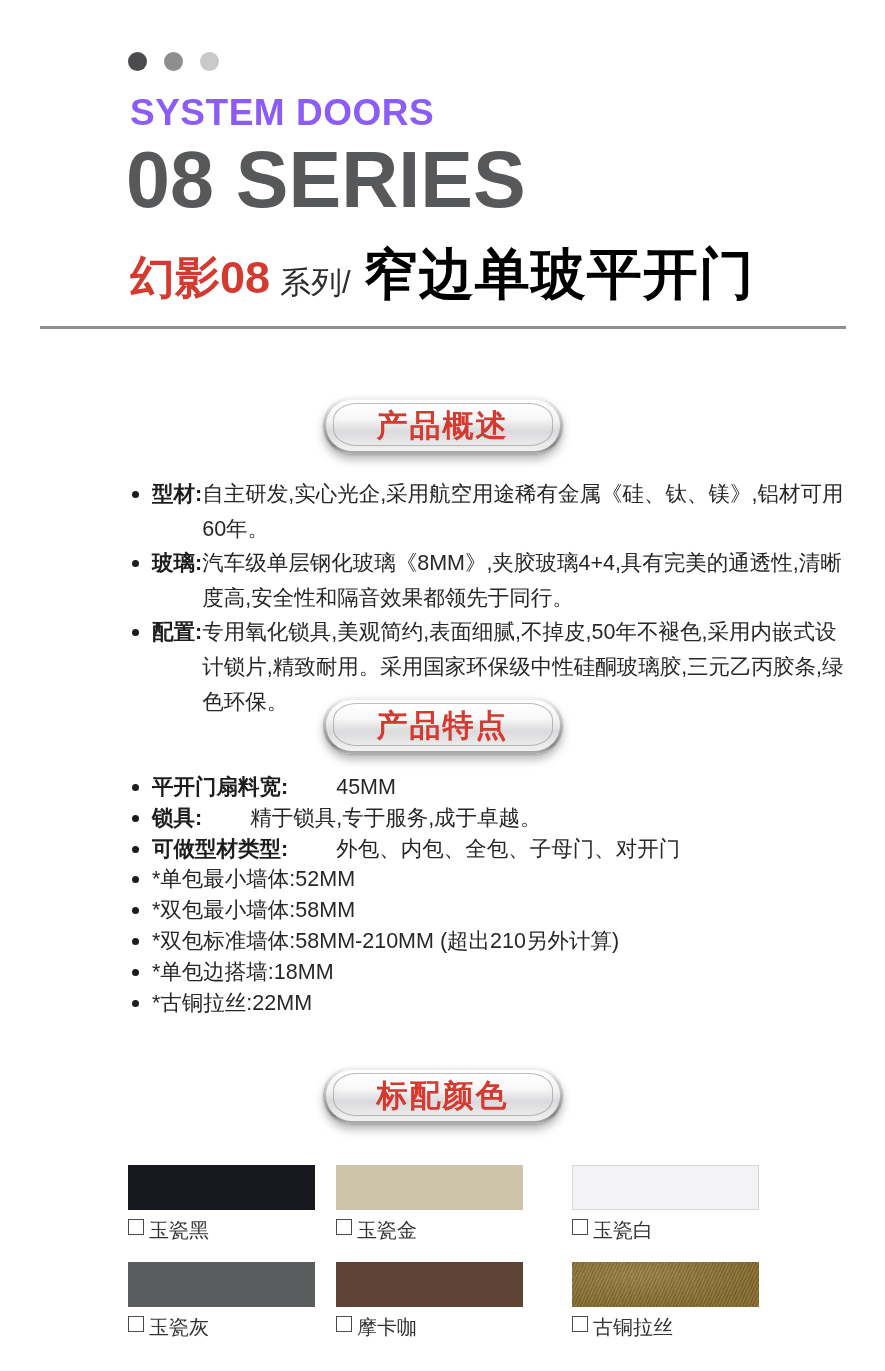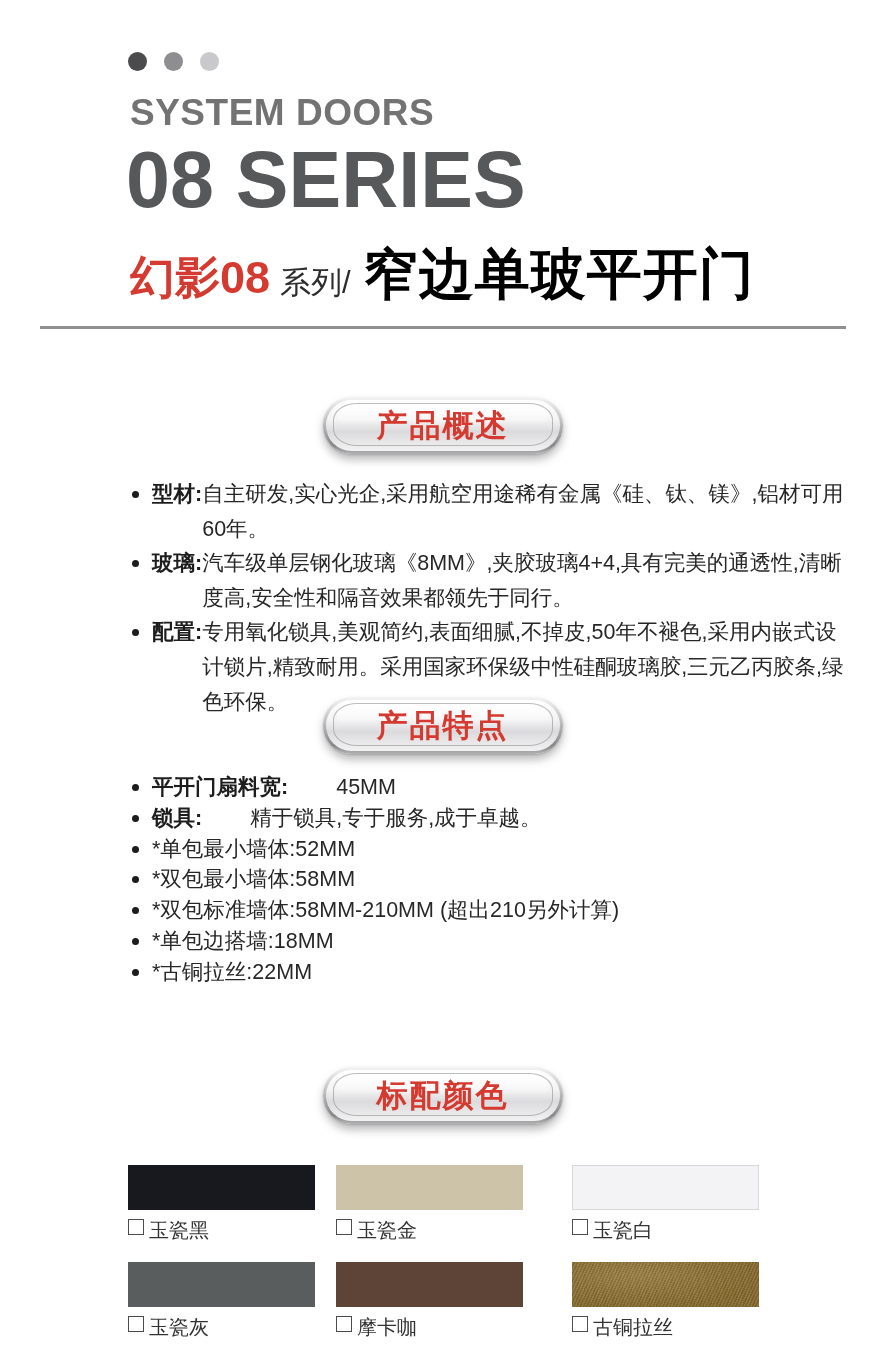--- a/index.html
+++ b/index.html
@@ -13,21 +13,21 @@
     font-family: "Liberation Sans", "DejaVu Sans", sans-serif;
     color: #222;
   }
 
   
   .dots { position: absolute; top: 52px; left: 128px; display: flex; gap: 17px; }
   .dot { width: 19px; height: 19px; border-radius: 50%; }
 
   .eyebrow {
     position: absolute; top: 92px; left: 130px;
-    font-size: 37px; font-weight: 700; letter-spacing: 0.5px; color: #737373;
+    font-size: 37px; font-weight: 700; letter-spacing: 0.5px; color: #8b5cf6;
   }
   .series-title {
     position: absolute; top: 134px; left: 126px; margin: 0;
     font-size: 79px; font-weight: 700; color: #57585a; letter-spacing: 0;
   }
   .cn-line {
     position: absolute; top: 238px; left: 130px;
     display: flex; align-items: baseline; white-space: nowrap;
   }
   .cn-red   { font-size: 45px; font-weight: 800; }
@@ -166,20 +166,24 @@
   <ul class="blist feature-list">
     <li>
       <span class="li-label">平开门扇料宽:</span>
       <span class="li-text">45MM</span>
     </li>
     <li>
       <span class="li-label">锁具:</span>
       <span class="li-text">精于锁具,专于服务,成于卓越。</span>
     </li>
     <li>
+      <span class="li-label">可做型材类型:</span>
+      <span class="li-text">外包、内包、全包、子母门、对开门</span>
+    </li>
+    <li>
       <span class="li-text">*单包最小墙体:52MM</span>
     </li>
     <li>
       <span class="li-text">*双包最小墙体:58MM</span>
     </li>
     <li>
       <span class="li-text">*双包标准墙体:58MM-210MM (超出210另外计算)</span>
     </li>
     <li>
       <span class="li-text">*单包边搭墙:18MM</span>

